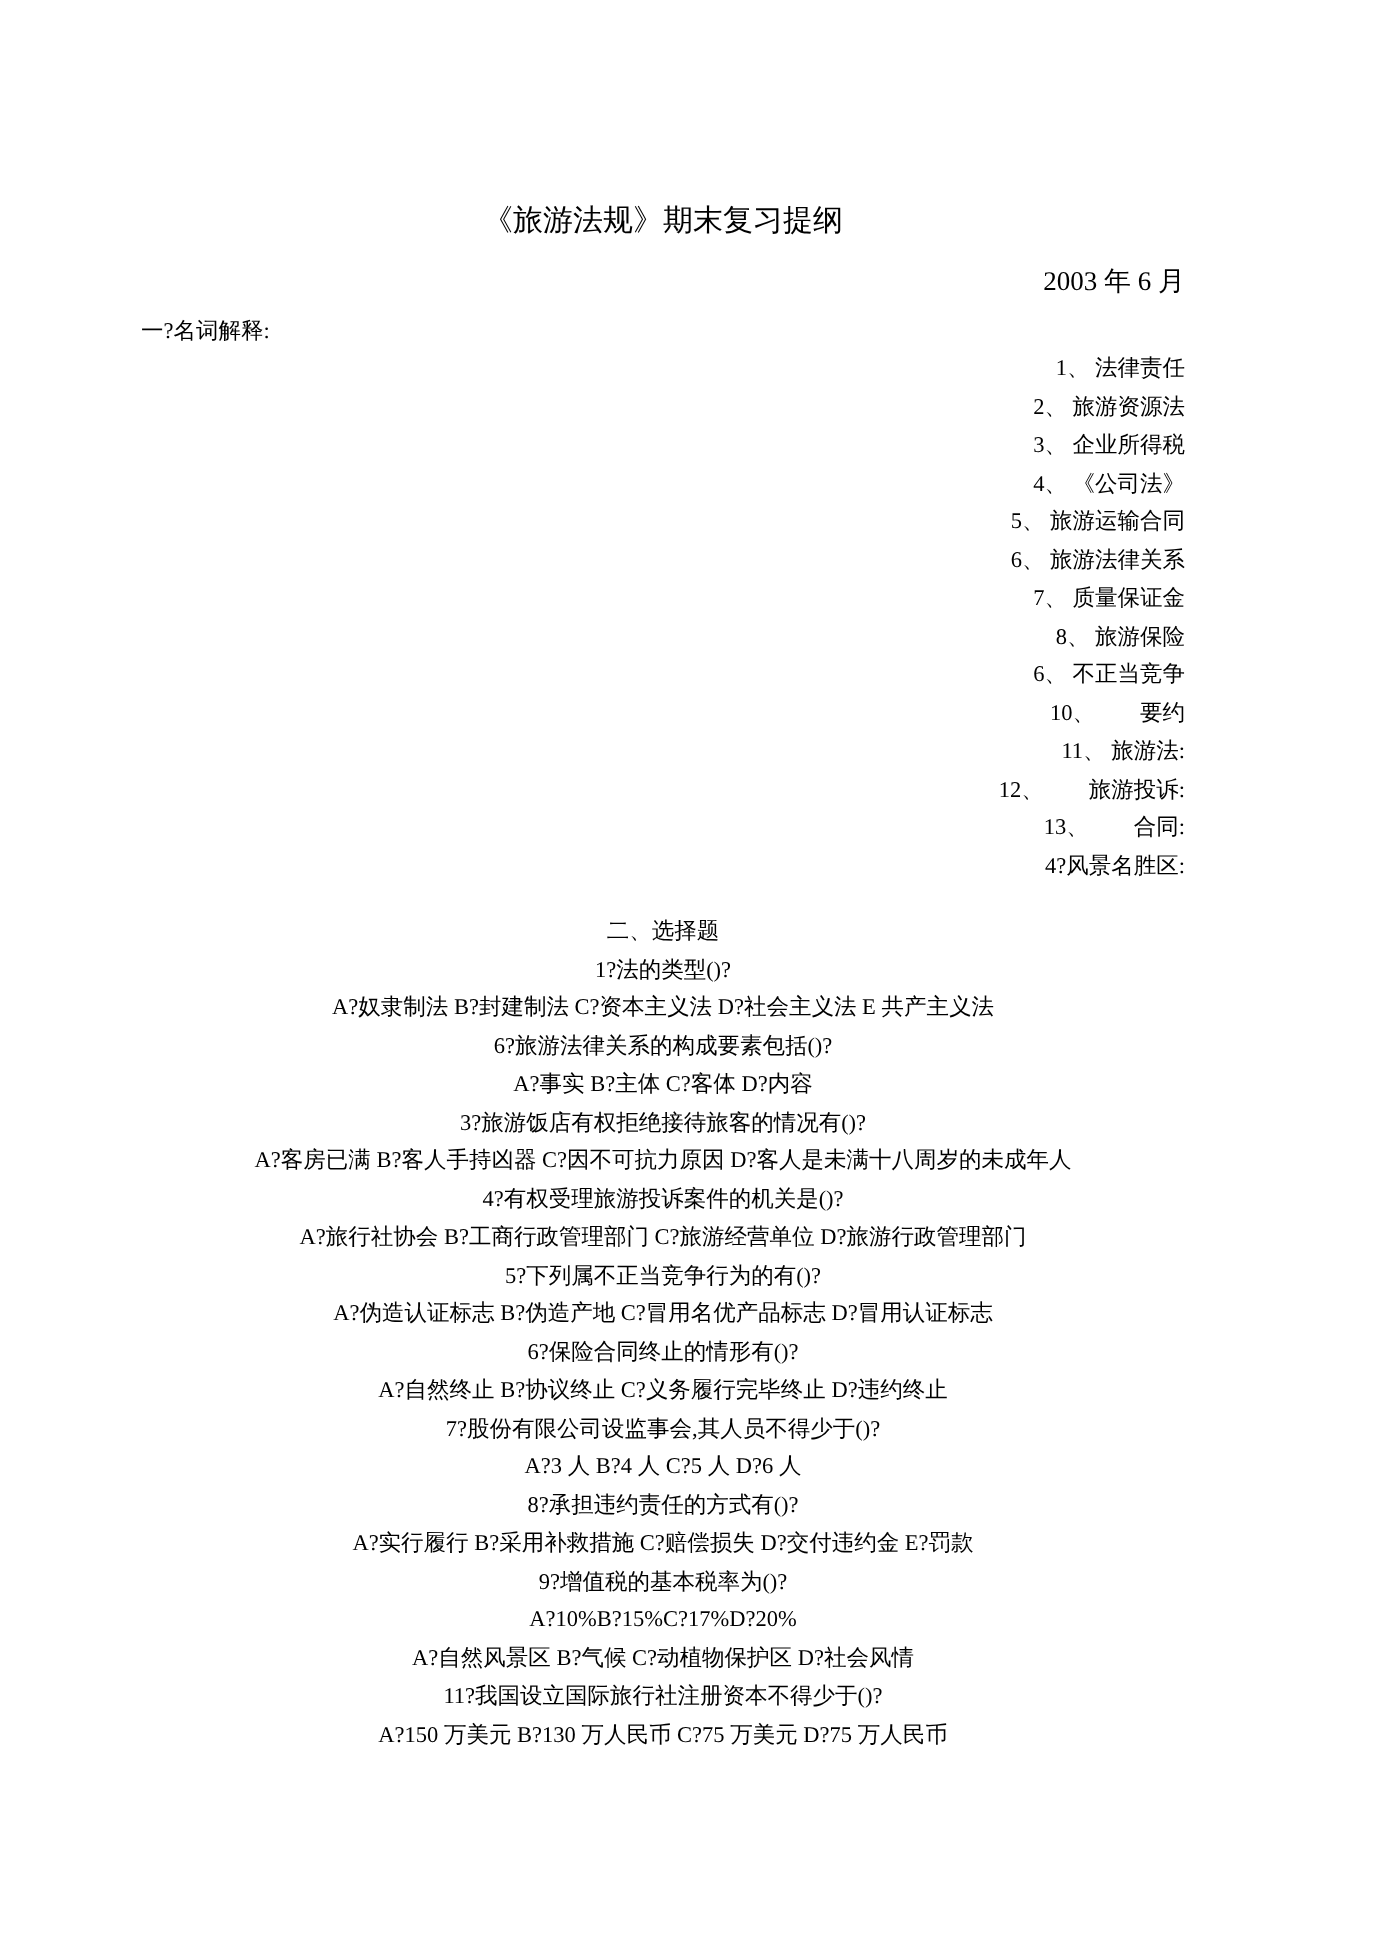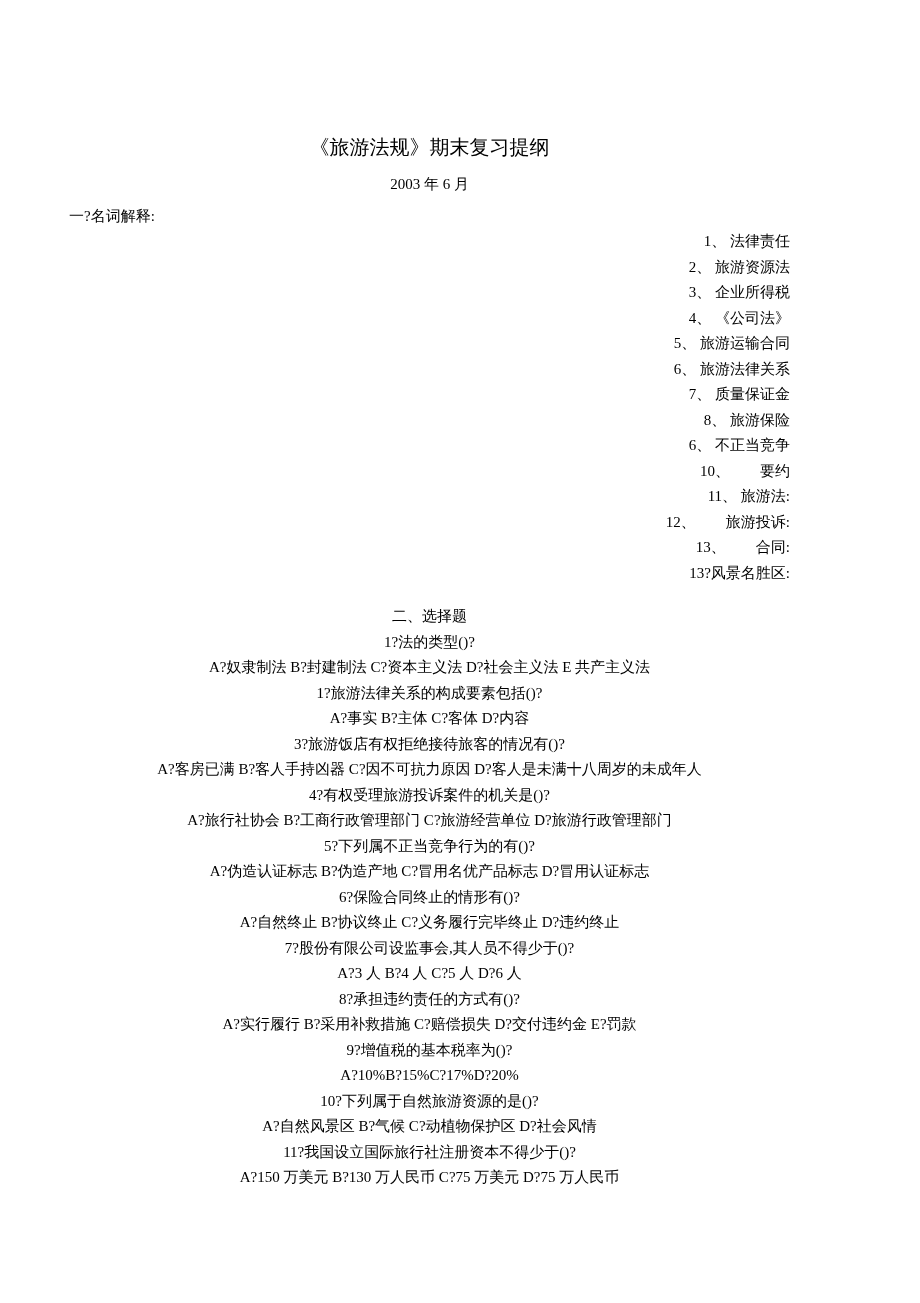--- a/index.html
+++ b/index.html
@@ -4,32 +4,32 @@
 <style>
   body {
     margin: 0;
     padding: 0;
     background: #fff;
     font-family: "SimSun", "宋体", serif;
     color: #000;
     width: 920px;
   }
   .page {
-    padding: 130px 130px 80px 69px;
+    padding: 130px 130px 80px 94px;
     font-size: 15px;
     line-height: 1.7;
   }
   .title {
     text-align: center;
     font-size: 20px;
     margin-bottom: 8px;
   }
   .date {
-    text-align: center;
-    font-size: 15px;
+    text-align: right;
+    font-size: 18px;
     margin-bottom: 2px;
   }
   .section-h {
     margin-top: 6px;
   }
   .indent1 { padding-left: 48px; text-align: right; }
   .q-block { margin-top: 18px; text-align: center; }
   .line { margin: 0; }
 </style>
 </head>
@@ -48,42 +48,41 @@
     <div class="line">4、 《公司法》</div>
     <div class="line">5、 旅游运输合同</div>
     <div class="line">6、 旅游法律关系</div>
     <div class="line">7、 质量保证金</div>
     <div class="line">8、 旅游保险</div>
     <div class="line">6、 不正当竞争</div>
     <div class="line">10、　　要约</div>
     <div class="line">11、 旅游法:</div>
     <div class="line">12、　　旅游投诉:</div>
     <div class="line">13、　　合同:</div>
-    <div class="line">13?风景名胜区:</div>
+    <div class="line">4?风景名胜区:</div>
   </div>
 
   <div class="q-block">
     <div class="line">二、选择题</div>
     <div class="line">1?法的类型()?</div>
     <div class="line">A?奴隶制法 B?封建制法 C?资本主义法 D?社会主义法 E 共产主义法</div>
-    <div class="line">1?旅游法律关系的构成要素包括()?</div>
+    <div class="line">6?旅游法律关系的构成要素包括()?</div>
     <div class="line">A?事实 B?主体 C?客体 D?内容</div>
     <div class="line">3?旅游饭店有权拒绝接待旅客的情况有()?</div>
     <div class="line">A?客房已满 B?客人手持凶器 C?因不可抗力原因 D?客人是未满十八周岁的未成年人</div>
     <div class="line">4?有权受理旅游投诉案件的机关是()?</div>
     <div class="line">A?旅行社协会 B?工商行政管理部门 C?旅游经营单位 D?旅游行政管理部门</div>
     <div class="line">5?下列属不正当竞争行为的有()?</div>
     <div class="line">A?伪造认证标志 B?伪造产地 C?冒用名优产品标志 D?冒用认证标志</div>
     <div class="line">6?保险合同终止的情形有()?</div>
     <div class="line">A?自然终止 B?协议终止 C?义务履行完毕终止 D?违约终止</div>
     <div class="line">7?股份有限公司设监事会,其人员不得少于()?</div>
     <div class="line">A?3 人 B?4 人 C?5 人 D?6 人</div>
     <div class="line">8?承担违约责任的方式有()?</div>
     <div class="line">A?实行履行 B?采用补救措施 C?赔偿损失 D?交付违约金 E?罚款</div>
     <div class="line">9?增值税的基本税率为()?</div>
     <div class="line">A?10%B?15%C?17%D?20%</div>
-    <div class="line">10?下列属于自然旅游资源的是()?</div>
     <div class="line">A?自然风景区 B?气候 C?动植物保护区 D?社会风情</div>
     <div class="line">11?我国设立国际旅行社注册资本不得少于()?</div>
     <div class="line">A?150 万美元 B?130 万人民币 C?75 万美元 D?75 万人民币</div>
   </div>
 
 </div>
 
 </body></html>

